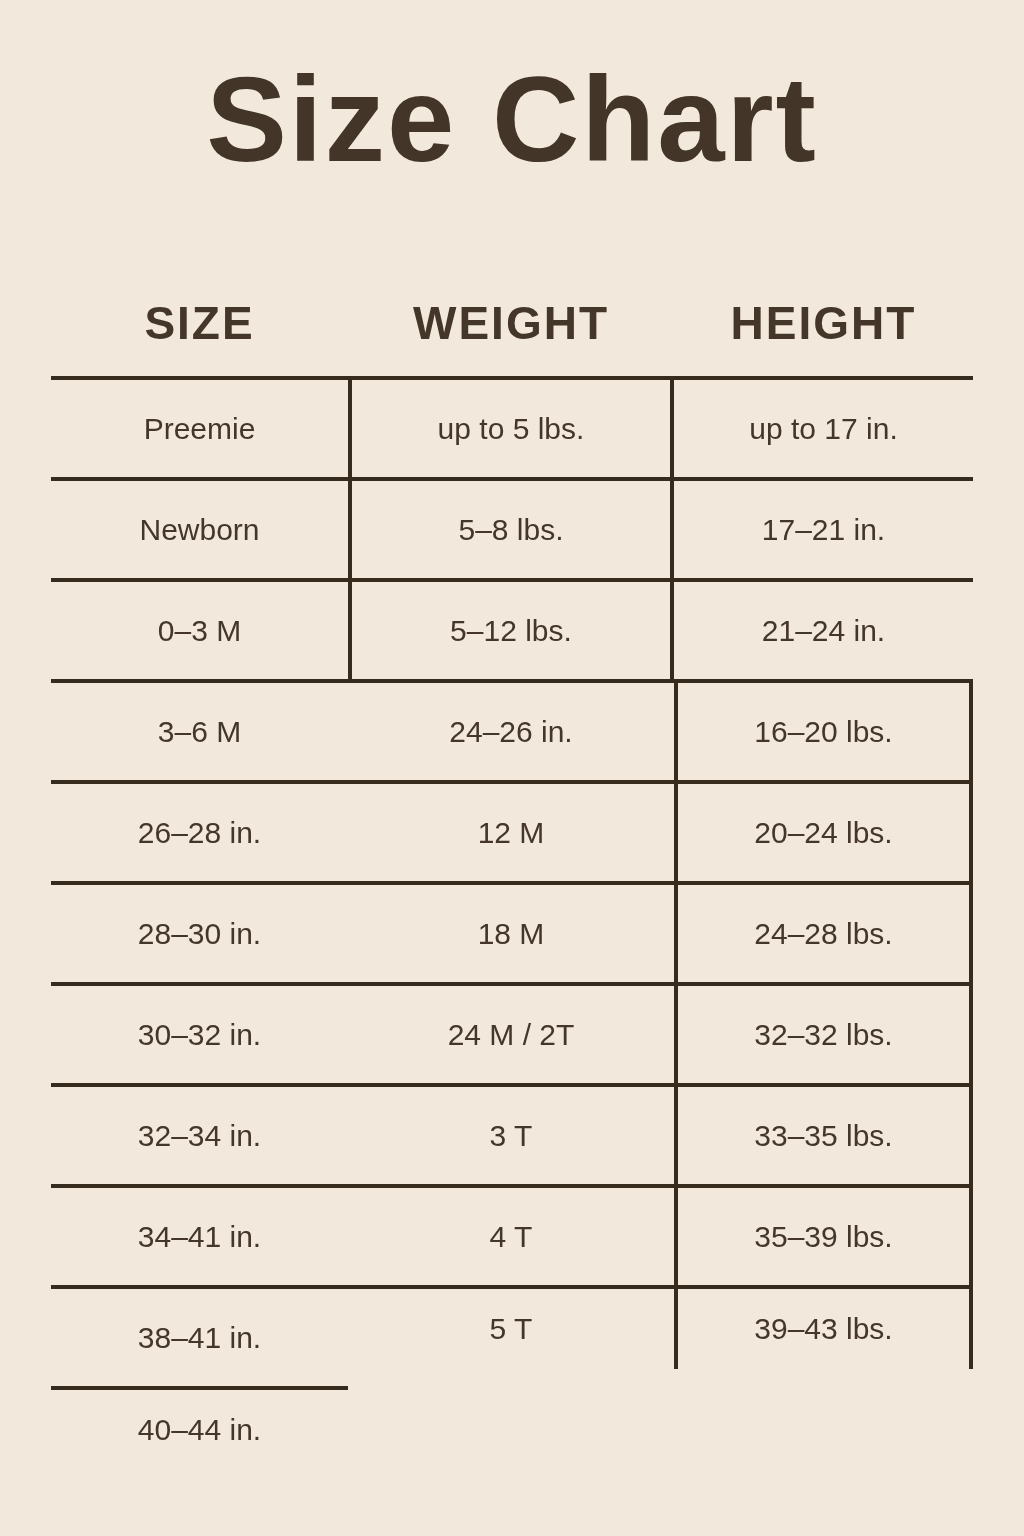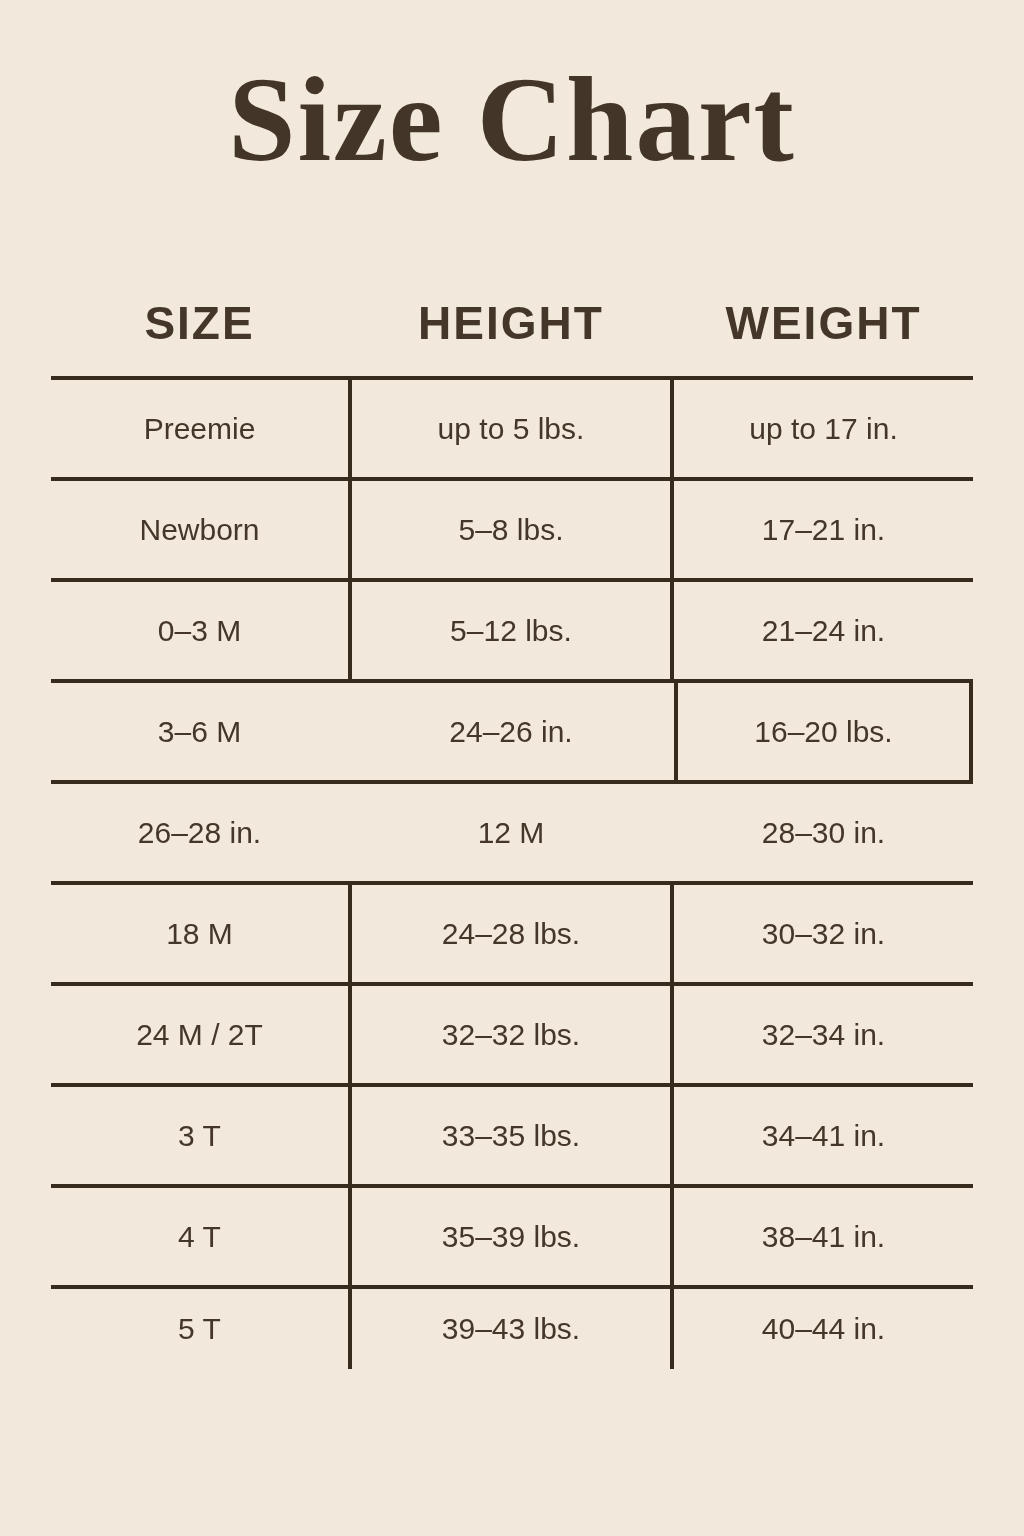--- a/index.html
+++ b/index.html
@@ -7,21 +7,21 @@
   body {
     height: 1536px;
     background: var(--background, #f2e9dc);
     font-family: "Liberation Sans", sans-serif;
     color: var(--text, #45362a);
     overflow: hidden;
   }
   .page-title {
     margin-top: 50px;
     text-align: center;
-    font-family: Liberation Serif, serif;
+    font-family: Liberation Sans, sans-serif;
     font-weight: 700;
     font-size: 121px;
     line-height: 1.15;
     letter-spacing: 2px;
     color: var(--title-text, #433527);
   }
   .size-table {
     width: 922px;
     margin: 86px auto 0 auto;
     display: grid;
@@ -48,42 +48,43 @@
   .row-last .cell, .cell.row-last { height: 84px; }
 </style>
 </head>
 <body>
 
 <h1 class="page-title">Size Chart</h1>
 
 <div class="size-table">
 
   <div class="cell header-cell">SIZE</div>
+  <div class="cell header-cell">WEIGHT</div>
   <div class="cell header-cell">HEIGHT</div>
-  <div class="cell header-cell">WEIGHT</div>
 
   <div class="cell data-cell">Preemie</div>
   <div class="cell data-cell col-mid">up to 5 lbs.</div>
   <div class="cell data-cell">up to 17 in.</div>
 
   <div class="cell data-cell">Newborn</div>
   <div class="cell data-cell col-mid">5–8 lbs.</div>
   <div class="cell data-cell">17–21 in.</div>
 
   <div class="cell data-cell">0–3 M</div>
   <div class="cell data-cell col-mid">5–12 lbs.</div>
   <div class="cell data-cell">21–24 in.</div>
 
   <div class="cell data-cell">3–6 M</div>
   <div class="cell data-cell">24–26 in.</div>
 
   <div class="cell data-cell col-mid">16–20 lbs.</div>
   <div class="cell data-cell">26–28 in.</div>
 
   <div class="cell data-cell">12 M</div>
+  <div class="cell data-cell col-mid">20–24 lbs.</div>
   <div class="cell data-cell">28–30 in.</div>
 
   <div class="cell data-cell">18 M</div>
   <div class="cell data-cell col-mid">24–28 lbs.</div>
   <div class="cell data-cell">30–32 in.</div>
 
   <div class="cell data-cell">24 M / 2T</div>
   <div class="cell data-cell col-mid">32–32 lbs.</div>
   <div class="cell data-cell">32–34 in.</div>
 

